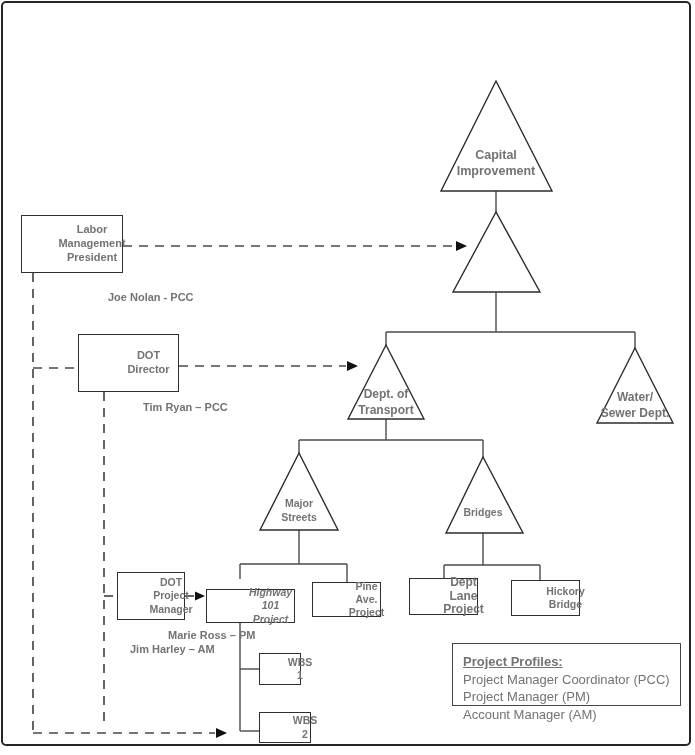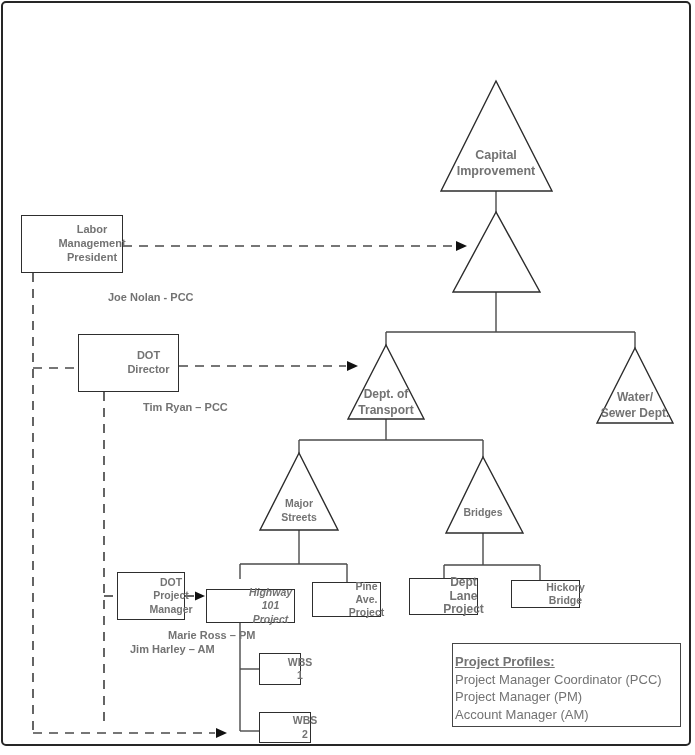--- a/index.html
+++ b/index.html
@@ -18,22 +18,22 @@
   }
   .box{
     position:absolute;box-sizing:border-box;background:#fff;
     border:1.6px solid #2e2e2e;display:flex;align-items:center;justify-content:center;padding-left:40px;
   }
   .box span{
     display:block;text-align:center;font-weight:bold;line-height:1.25;white-space:pre-line;
   }
   .note{position:absolute;font-weight:bold;white-space:pre-line;line-height:1.3;}
   .legend{
-    position:absolute;left:452px;top:643px;width:229px;height:84px;box-sizing:border-box;
-    border:1.6px solid #454545;background:#fff;padding:9px 2px;
+    position:absolute;left:452px;top:643px;width:229px;height:63px;box-sizing:border-box;
+    border:1.6px solid #454545;background:#fff;padding:9px 10px;
   }
   .legend .legend-title{font-weight:bold;text-decoration:underline;font-size:13px;line-height:1.35;}
   .legend .legend-item{font-size:13px;line-height:1.35;}
   .fs12-5{font-size:12.5px;} .fs12{font-size:12px;} .fs11{font-size:11px;}
   .fs10-5{font-size:10.5px;} .fs10{font-size:12px;}
 </style>
 </head>
 <body>
 
 <div class="stage">
@@ -121,21 +121,21 @@
   </div>
   <div class="box" style="left:312px;top:582px;width:69px;height:35px;">
     <span class="fs10-5">Pine Ave.
 Project</span>
   </div>
   <div class="box" style="left:409px;top:578px;width:69px;height:37px;">
     <span class="fs10" style="line-height:1.15;">Dept
 Lane
 Project</span>
   </div>
-  <div class="box" style="left:511px;top:580px;width:69px;height:28px;">
+  <div class="box" style="left:511px;top:580px;width:69px;height:36px;">
     <span class="fs10-5">Hickory
 Bridge</span>
   </div>
   <div class="box" style="left:259px;top:653px;width:31px;height:32px;">
     <span class="fs10-5">WBS 1</span>
   </div>
   <div class="box" style="left:259px;top:712px;width:52px;height:31px;">
     <span class="fs10-5">WBS 2</span>
   </div>
 

